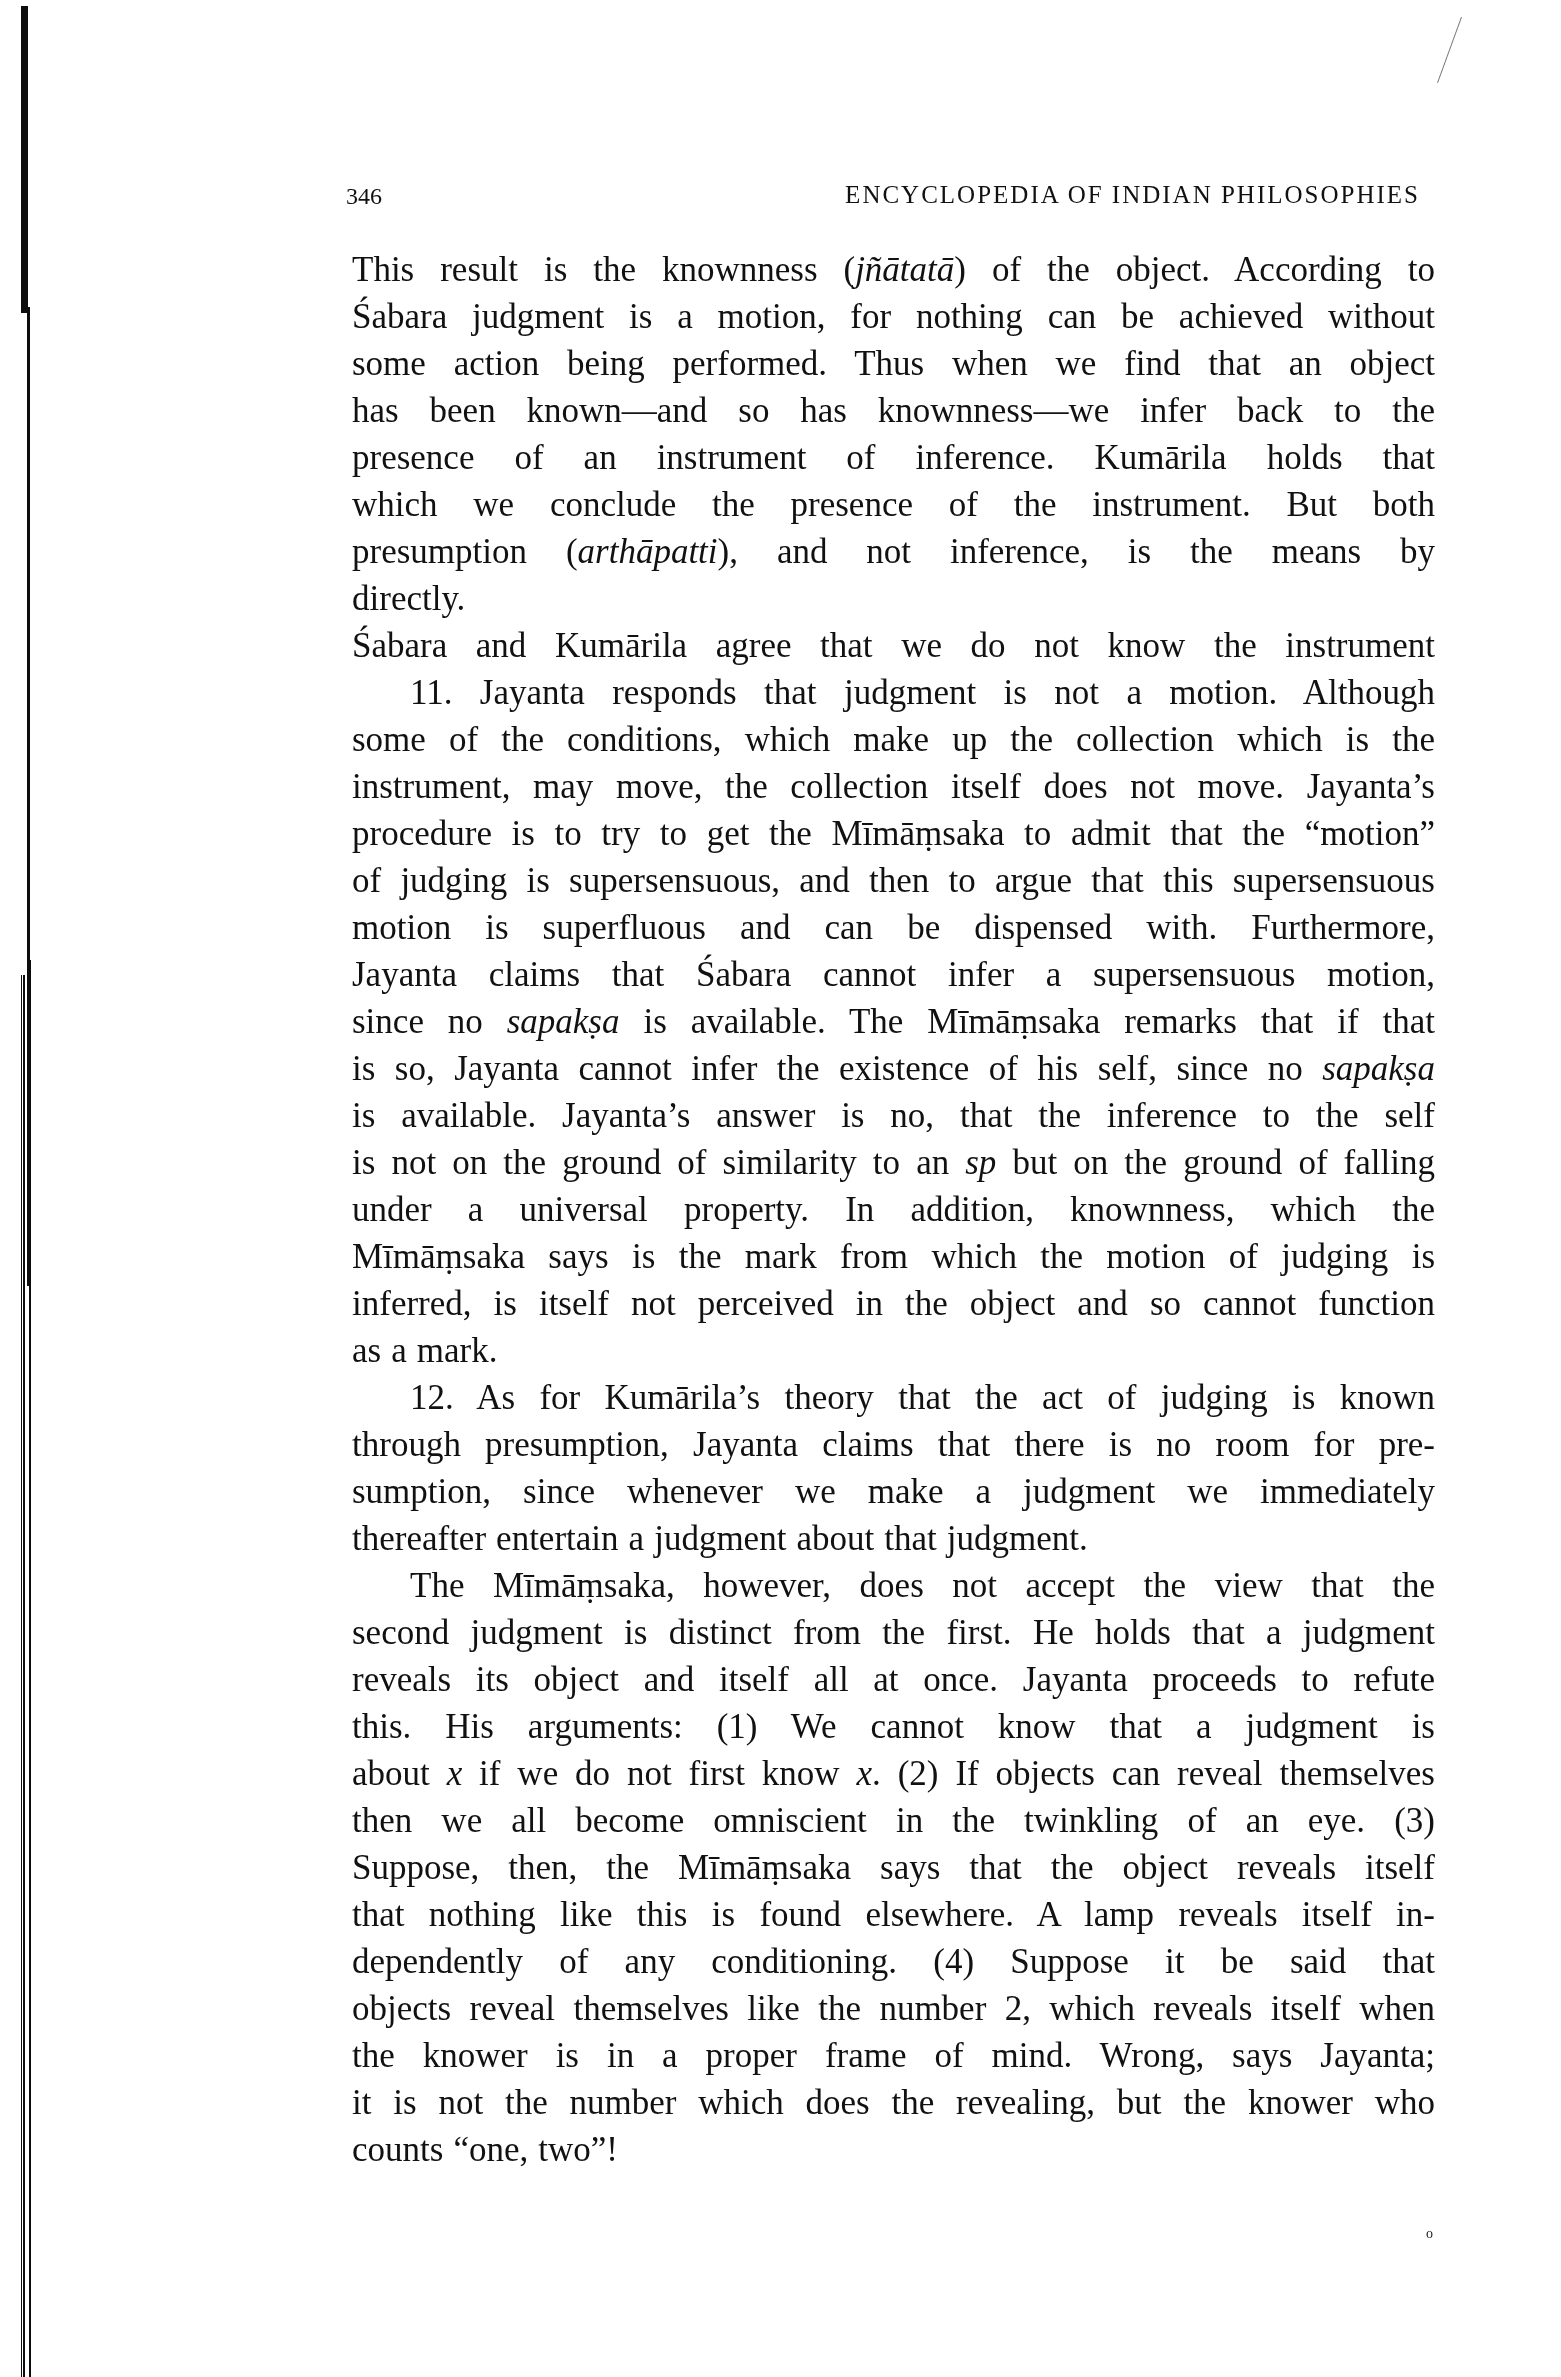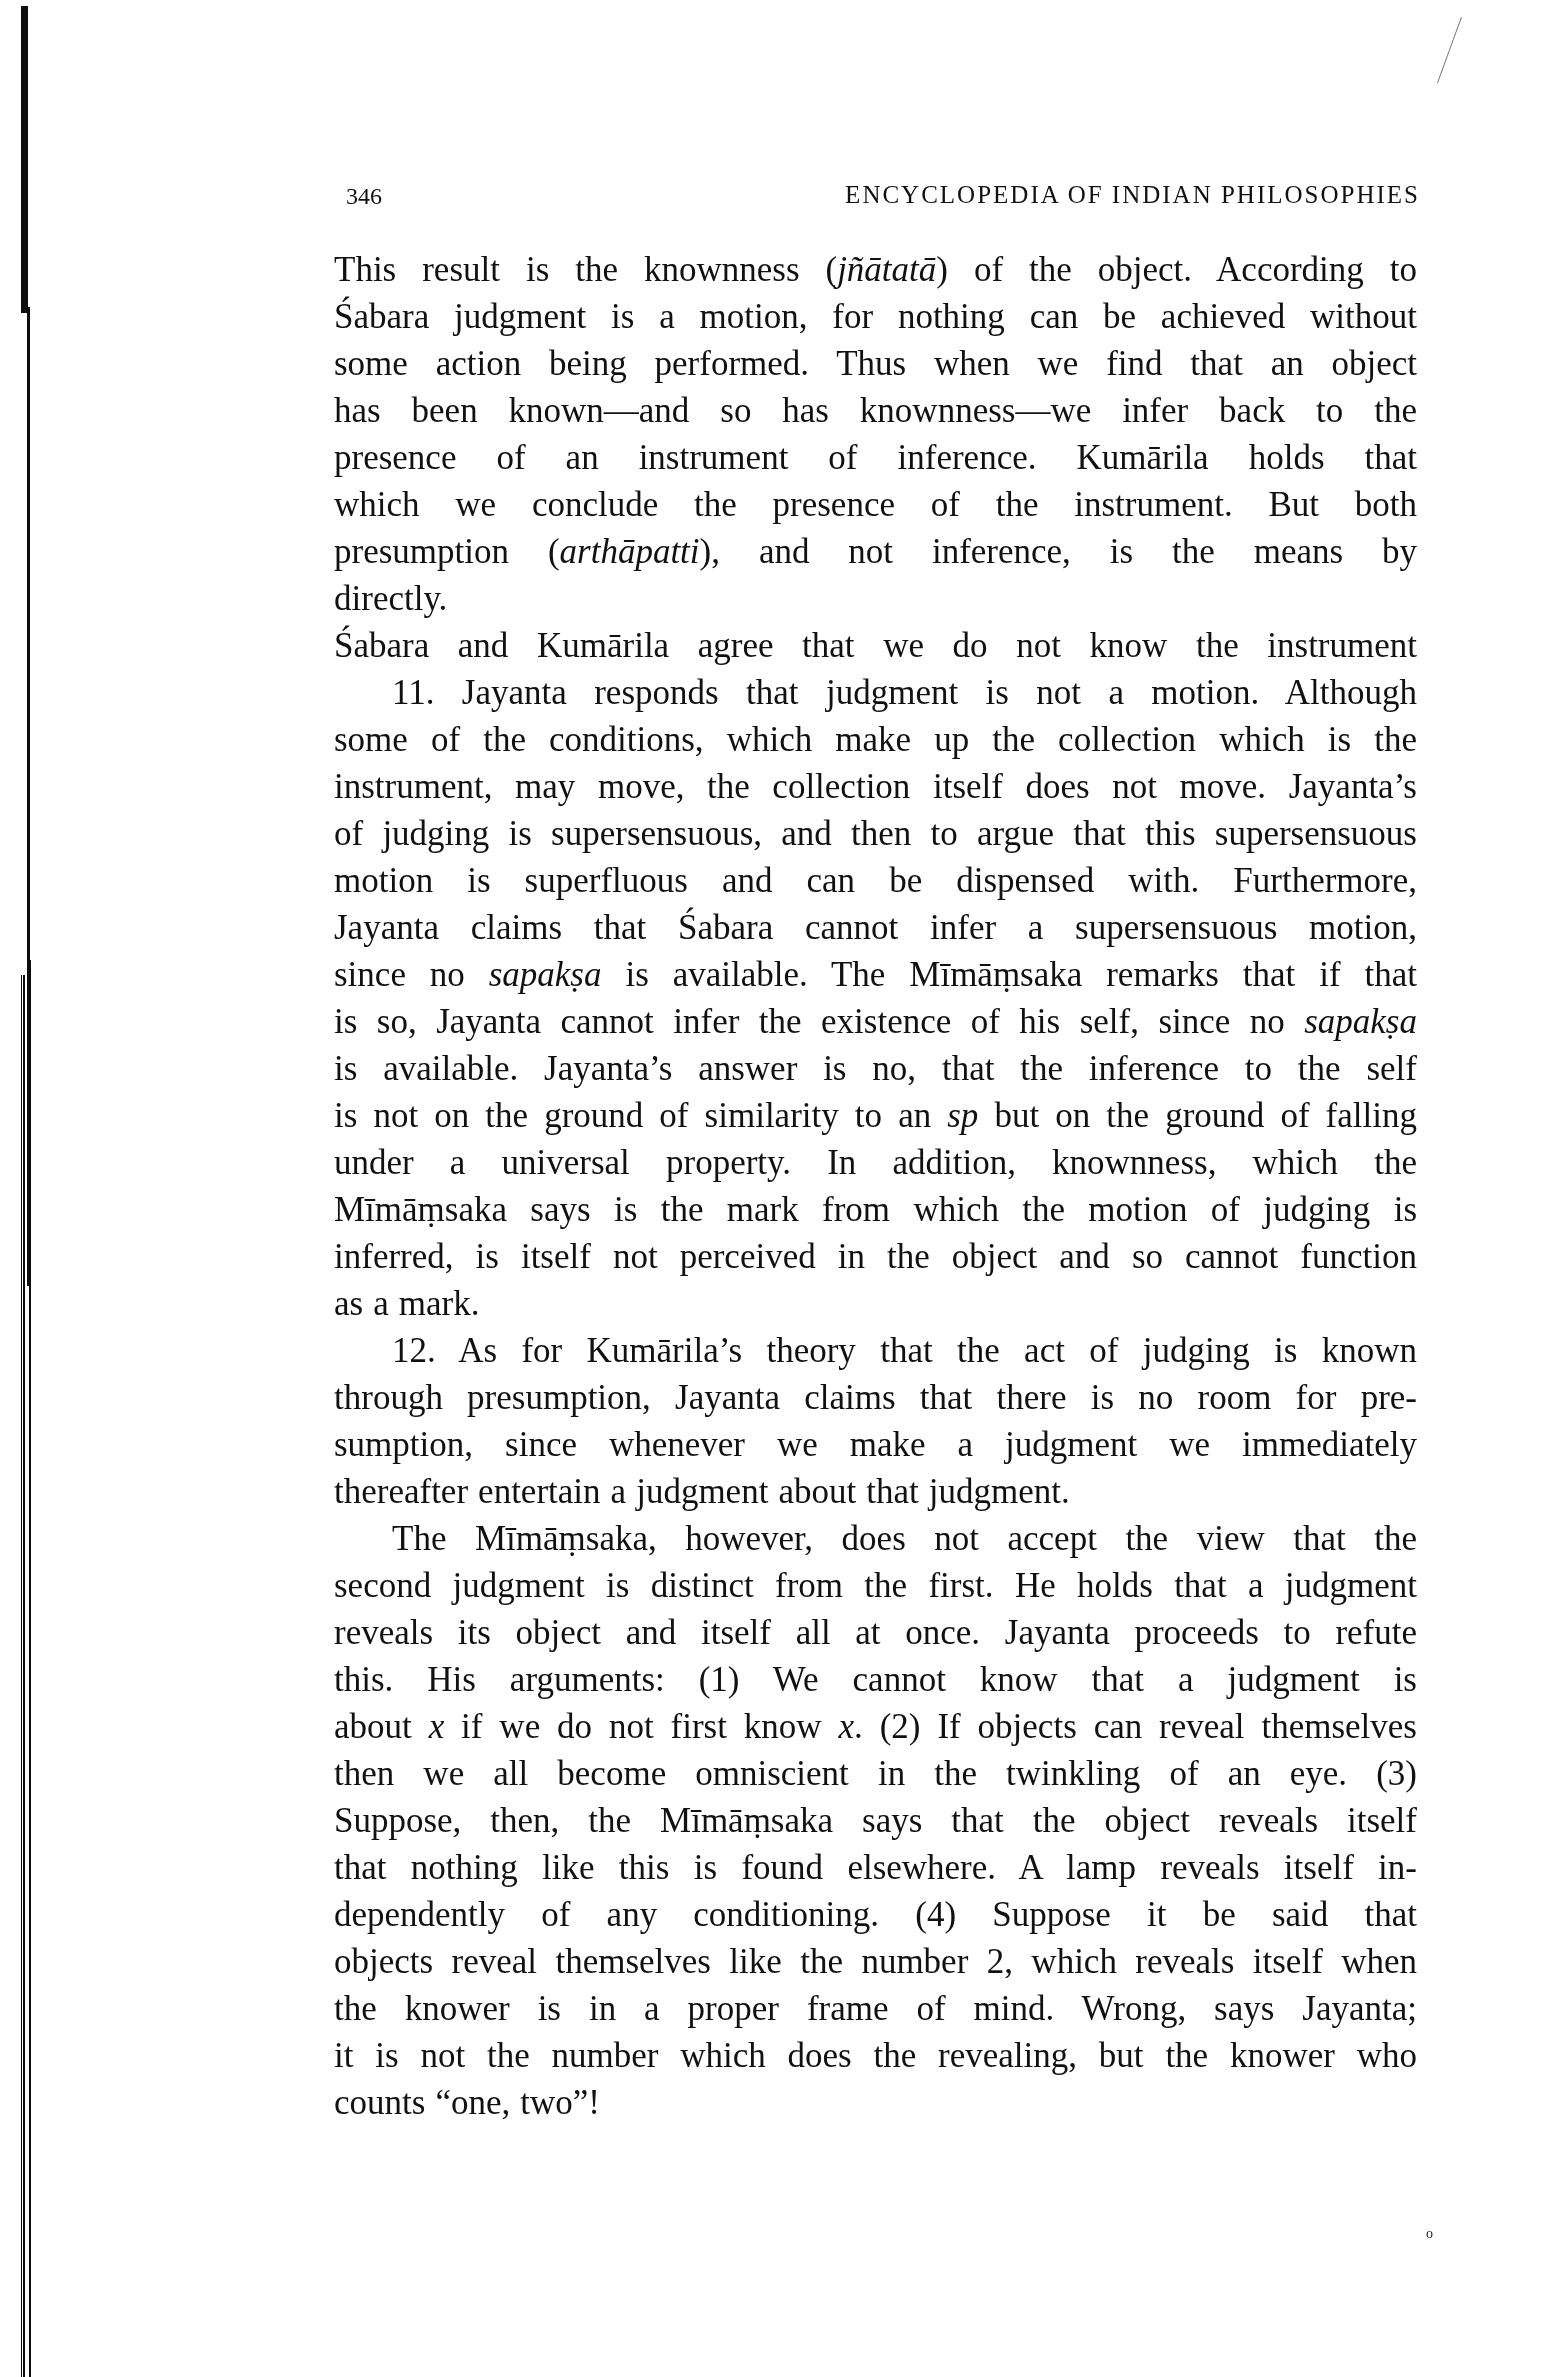--- a/index.html
+++ b/index.html
@@ -35,21 +35,21 @@
       top: 182px;
       font-size: 25px;
       line-height: 25.6px;
       letter-spacing: 2px;
       text-align: right;
       white-space: nowrap;
       font-family: "Liberation Serif", serif;
     }
     .body-text {
       position: absolute;
-      left: 334px;
+      left: 352px;
       top: 246px;
       width: 1083px;
     }
     .line {
       display: block;
       height: 47px;
       line-height: 47px;
       font-size: 35px;
       text-align: justify;
       text-align-last: justify;
@@ -104,20 +104,21 @@
     <div class="line"><span>some action being performed.  Thus when we find that an object</span></div>
     <div class="line"><span>has been known—and so has knownness—we infer back to the</span></div>
     <div class="line"><span>presence of an instrument of inference.  Kumārila holds that</span></div>
     <div class="line"><span>which we conclude the presence of the instrument.  But both</span></div>
     <div class="line"><span>presumption (</span><em>arthāpatti</em><span>), and not inference, is the means by</span></div>
     <div class="line last"><span>directly.</span></div>
     <div class="line"><span>Śabara and Kumārila agree that we do not know the instrument</span></div>
     <div class="line indent"><span>11.  Jayanta responds that judgment is not a motion.  Although</span></div>
     <div class="line"><span>some of the conditions, which make up the collection which is the</span></div>
     <div class="line"><span>instrument, may move, the collection itself does not move.  Jayanta’s</span></div>
+    <div class="line"><span>procedure is to try to get the Mīmāṃsaka to admit that the “motion”</span></div>
     <div class="line"><span>of judging is supersensuous, and then to argue that this supersensuous</span></div>
     <div class="line"><span>motion is superfluous and can be dispensed with.  Furthermore,</span></div>
     <div class="line"><span>Jayanta claims that Śabara cannot infer a supersensuous motion,</span></div>
     <div class="line"><span>since no </span><em>sapakṣa</em><span> is available.  The Mīmāṃsaka remarks that if that</span></div>
     <div class="line"><span>is so, Jayanta cannot infer the existence of his self, since no </span><em>sapakṣa</em></div>
     <div class="line"><span>is available.  Jayanta’s answer is no, that the inference to the self</span></div>
     <div class="line"><span>is not on the ground of similarity to an </span><em>sp</em><span> but on the ground of falling</span></div>
     <div class="line"><span>under a universal property.  In addition, knownness, which the</span></div>
     <div class="line"><span>Mīmāṃsaka says is the mark from which the motion of judging is</span></div>
     <div class="line"><span>inferred, is itself not perceived in the object and so cannot function</span></div>

